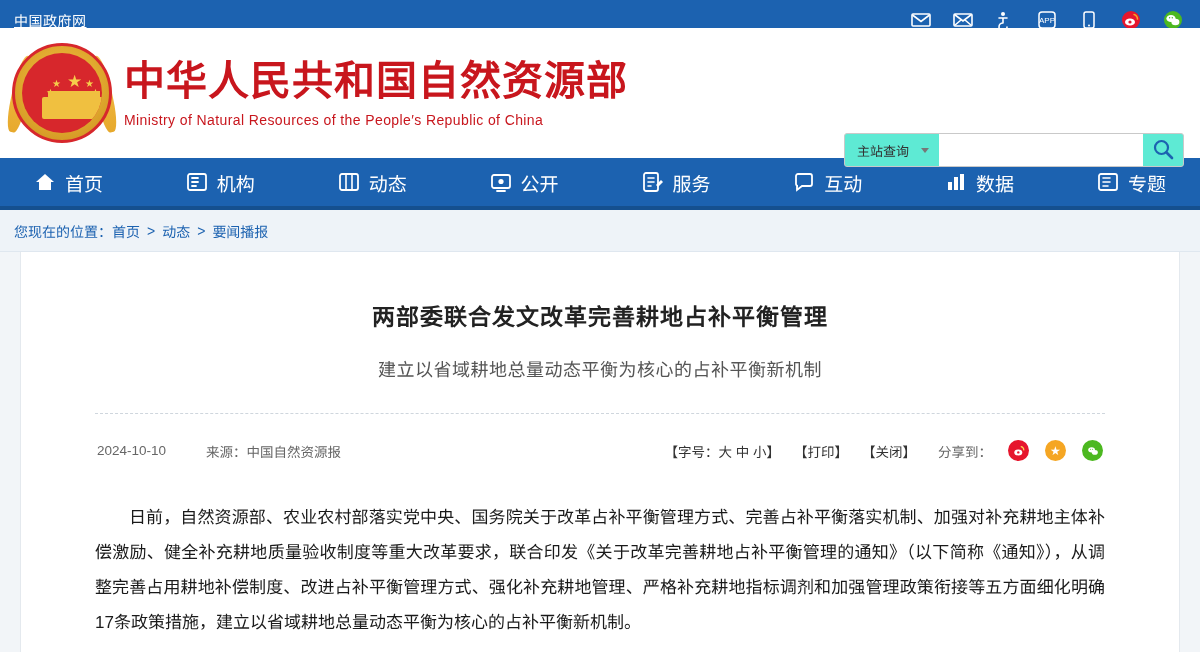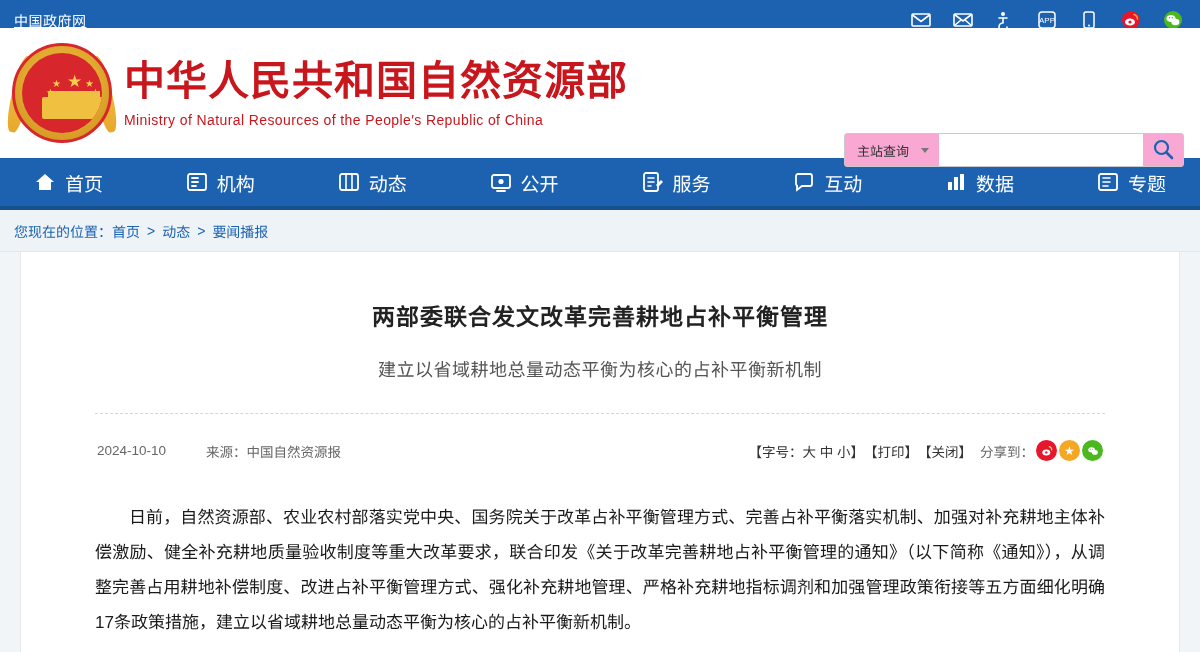--- a/index.html
+++ b/index.html
@@ -139,21 +139,21 @@
   .search-box {
     position: absolute;
     right: 16px;
     top: 105px;
     width: 340px;
     height: 34px;
     border: 1px solid #c9c9c9;
     border-radius: 3px;
     display: flex;
     align-items: center;
-    background: #f9a8d4;
+    background: #5eead4;
   }
   .search-select {
     display: flex;
     align-items: center;
     gap: 12px;
     font-size: 13px;
     color: #333;
     padding: 0 10px 0 12px;
     height: 100%;
   }
@@ -254,21 +254,21 @@
     align-items: center;
     justify-content: space-between;
     border-top: 1px dashed #cfd6dd;
     margin-top: 32px;
     padding: 16px 2px 0 2px;
     font-size: 13.5px;
     color: #666666;
     height: 58px;
   }
   .meta-left { display: flex; align-items: center; gap: 40px; }
-  .meta-right { display: flex; align-items: center; font-size: 13.5px; color: #333; }
+  .meta-right { display: flex; align-items: center; gap: 14px; font-size: 13.5px; color: #333; }
   .meta-right .grp { color: #333; }
   .share-label { color: #666; margin-left: 8px; }
   .share-ico {
     width: 21px; height: 21px; border-radius: 50%;
     display: inline-flex; align-items: center; justify-content: center;
     color: #fff; font-size: 12px; line-height: 1;
     margin-left: 2px;
   }
   .sh-weibo { background: #e6162d; }
   .sh-star  { background: #f5a623; }

